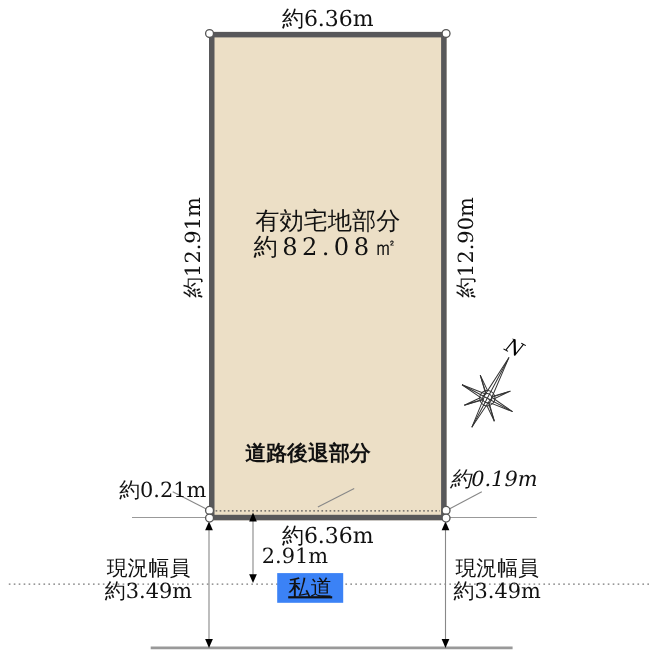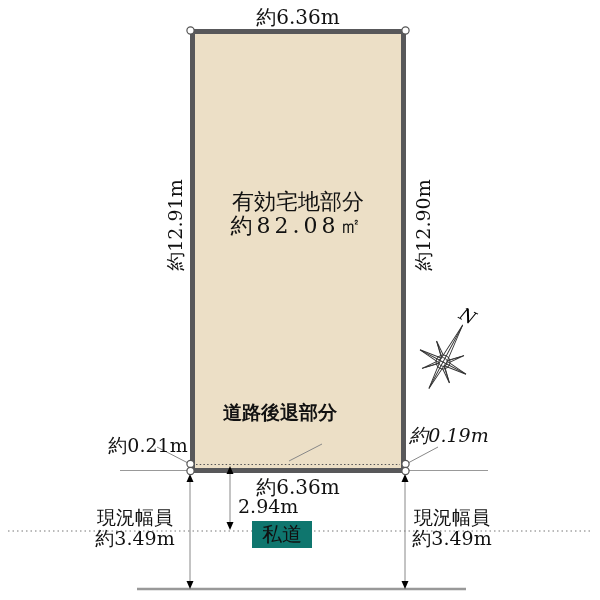--- a/index.html
+++ b/index.html
@@ -15,21 +15,21 @@
   .lbl{position:absolute;white-space:nowrap;}
   .center{text-align:center;}
   .t20{font-size:20px;text-align:center;}
   .t19{font-size:19px;}
   .rot{transform:rotate(-90deg);transform-origin:center center;}
   .area-label{position:absolute;left:196px;top:190px;width:204px;text-align:center;
     font-size:22px;line-height:24px;}
   .area-label .sp{letter-spacing:4px;}
   .setback-label{position:absolute;left:196px;top:401px;width:168px;text-align:center;
     font-size:19px;line-height:23px;font-weight:bold;}
-  .roadname{background:#0f766e;padding:0 10px;}
+  .roadname{background:#3b82f6;padding:0 10px;text-decoration:underline;}
   .compass{position:absolute;left:400px;top:308px;}
 </style>
 </head>
 <body>
 
 <div class="canvas">
 
   <div class="plot"></div>
 
   <svg class="lines" width="600" height="600" viewBox="0 0 600 600">
@@ -105,21 +105,21 @@
   <div class="setback-label">
     <div>道路後退部分</div>
   </div>
 
   <div class="lbl t19 center" style="left:88px;top:421px;width:120px;margin-top:12px;">約0.21m</div>
 
   <div class="lbl t19 center" style="left:389px;top:423px;width:120px;font-style:italic;">約0.19m</div>
 
   <div class="lbl t20 center" style="left:190px;top:474px;width:216px;">約6.36m</div>
 
-  <div class="lbl t19" style="left:238px;top:495px;">2.94m</div>
+  <div class="lbl t19" style="left:238px;top:495px;">2.91m</div>
 
   <div class="lbl t20 roadname" style="left:252px;top:521px;">私道</div>
 
   <div class="lbl t19 center" style="left:75px;top:507px;width:120px;line-height:21px;">
     <div>現況幅員</div>
     <div>約3.49m</div>
   </div>
 
   <div class="lbl t19 center" style="left:392px;top:507px;width:120px;line-height:21px;">
     <div>現況幅員</div>

